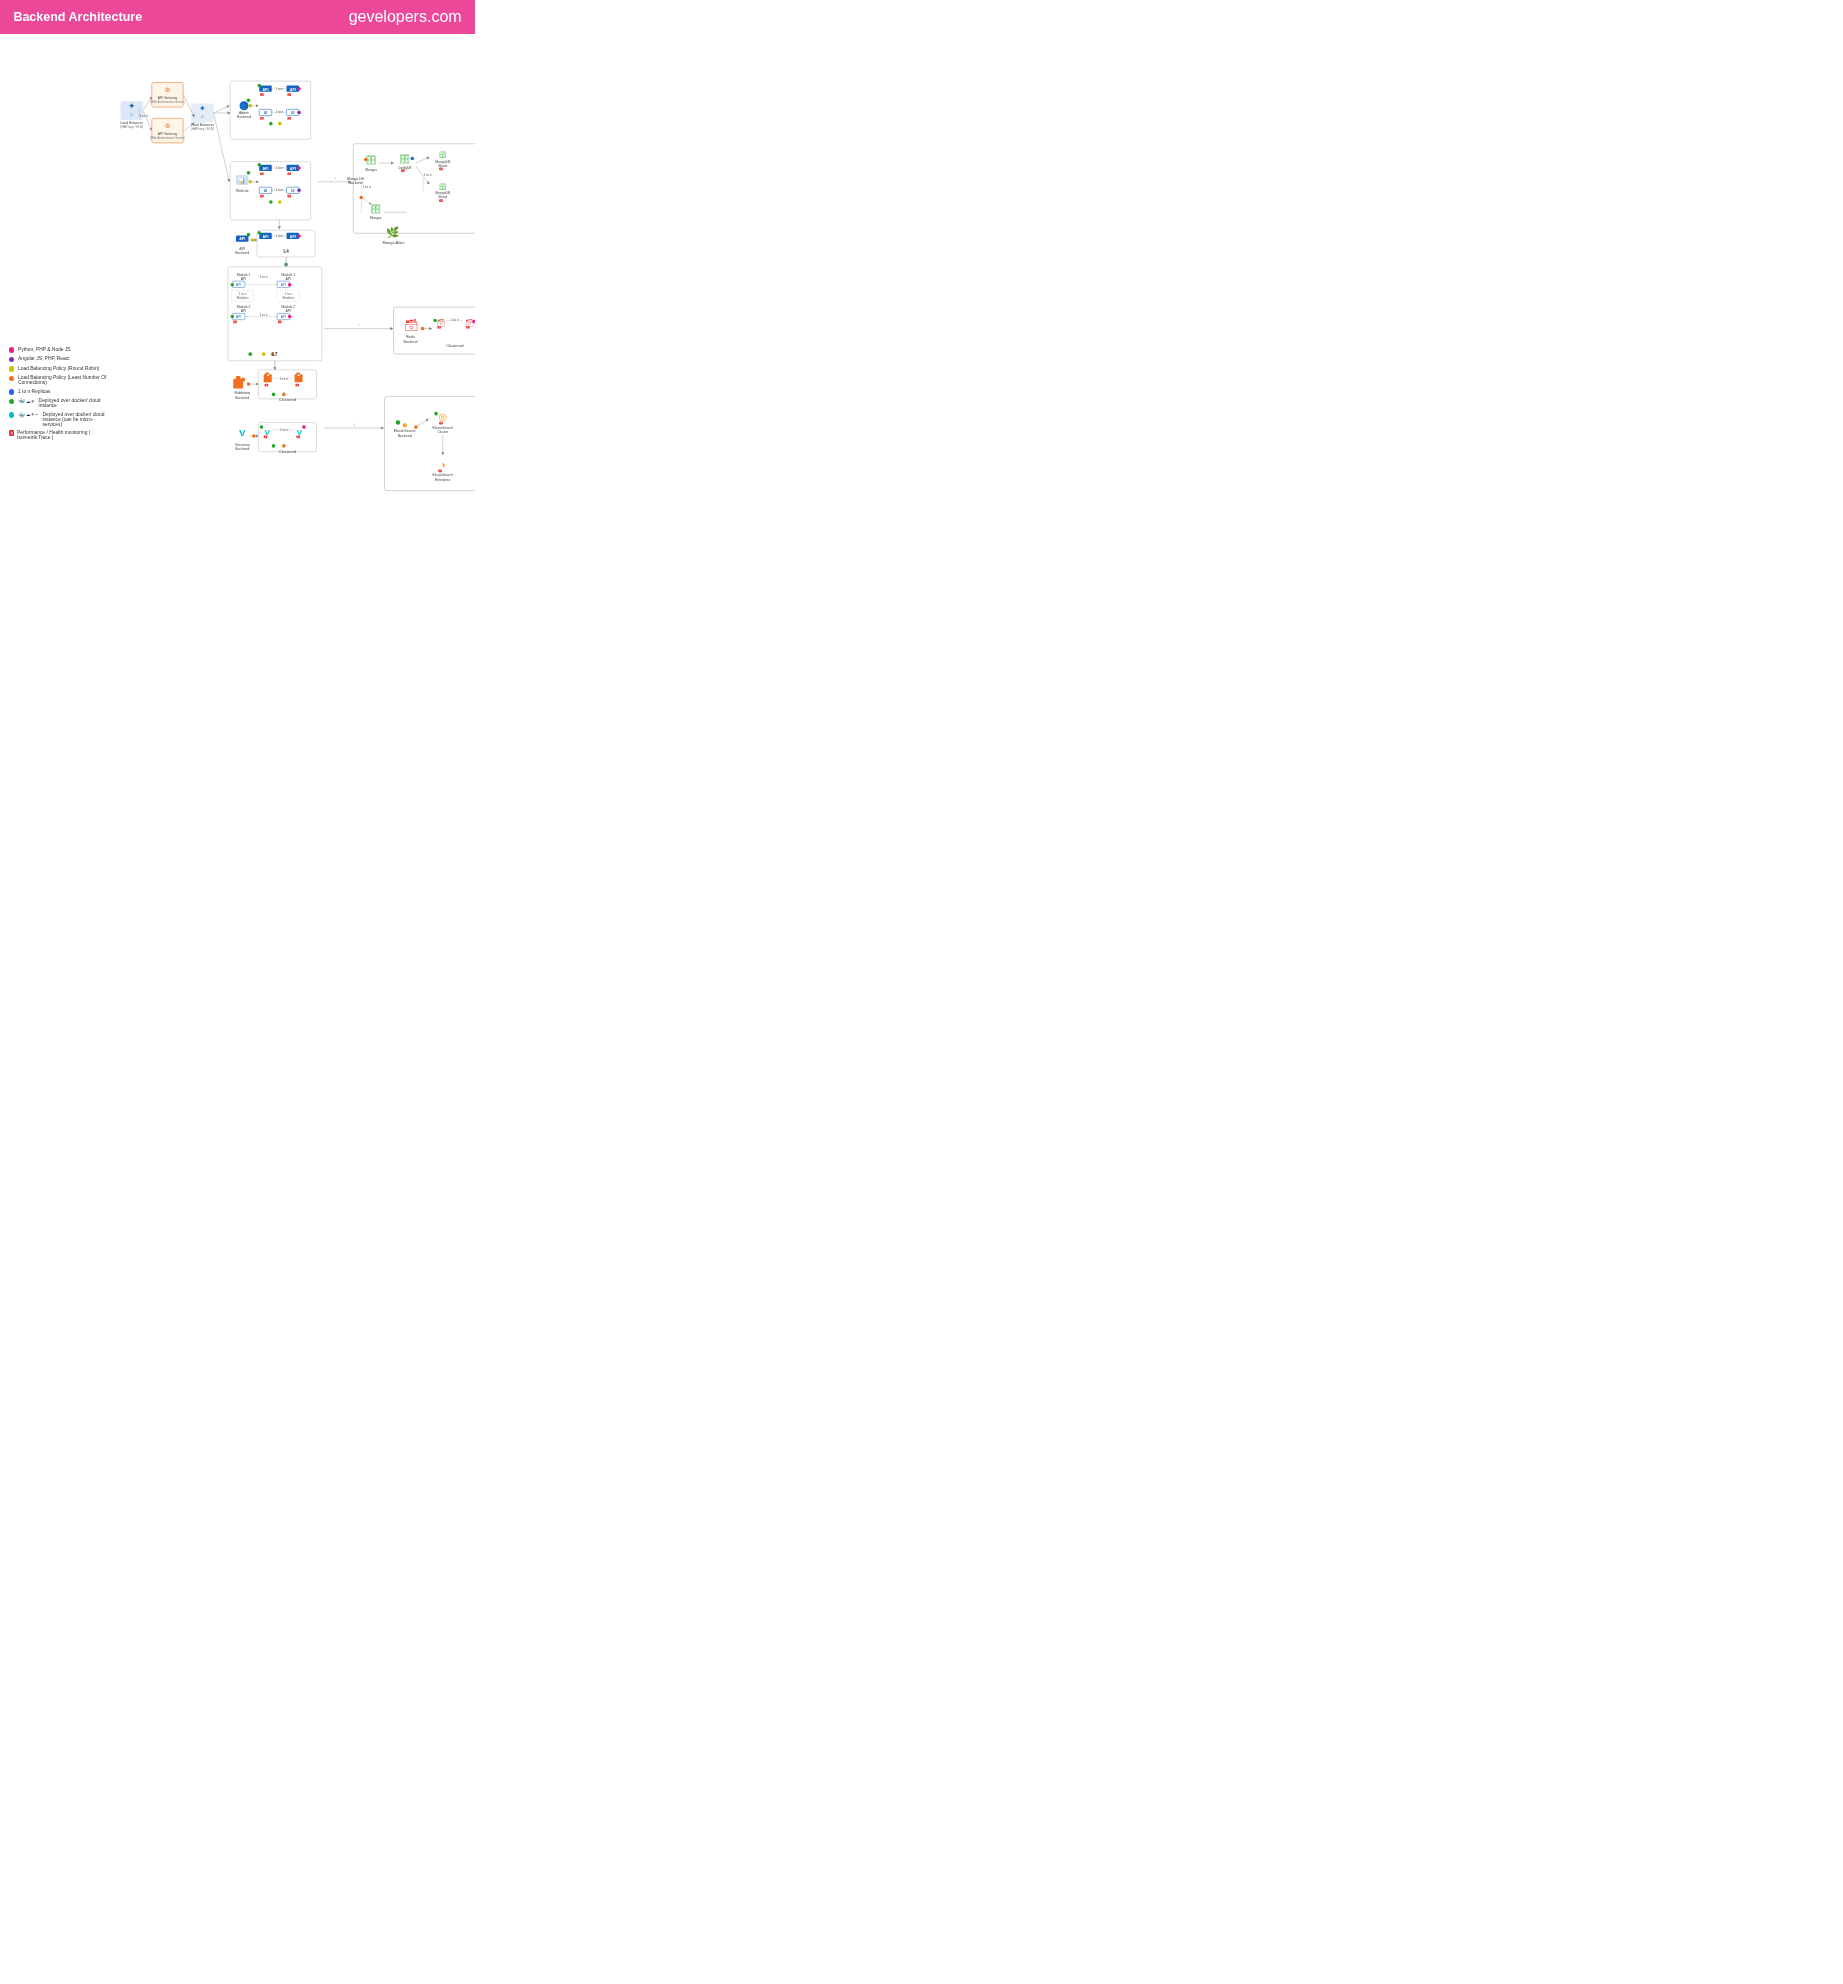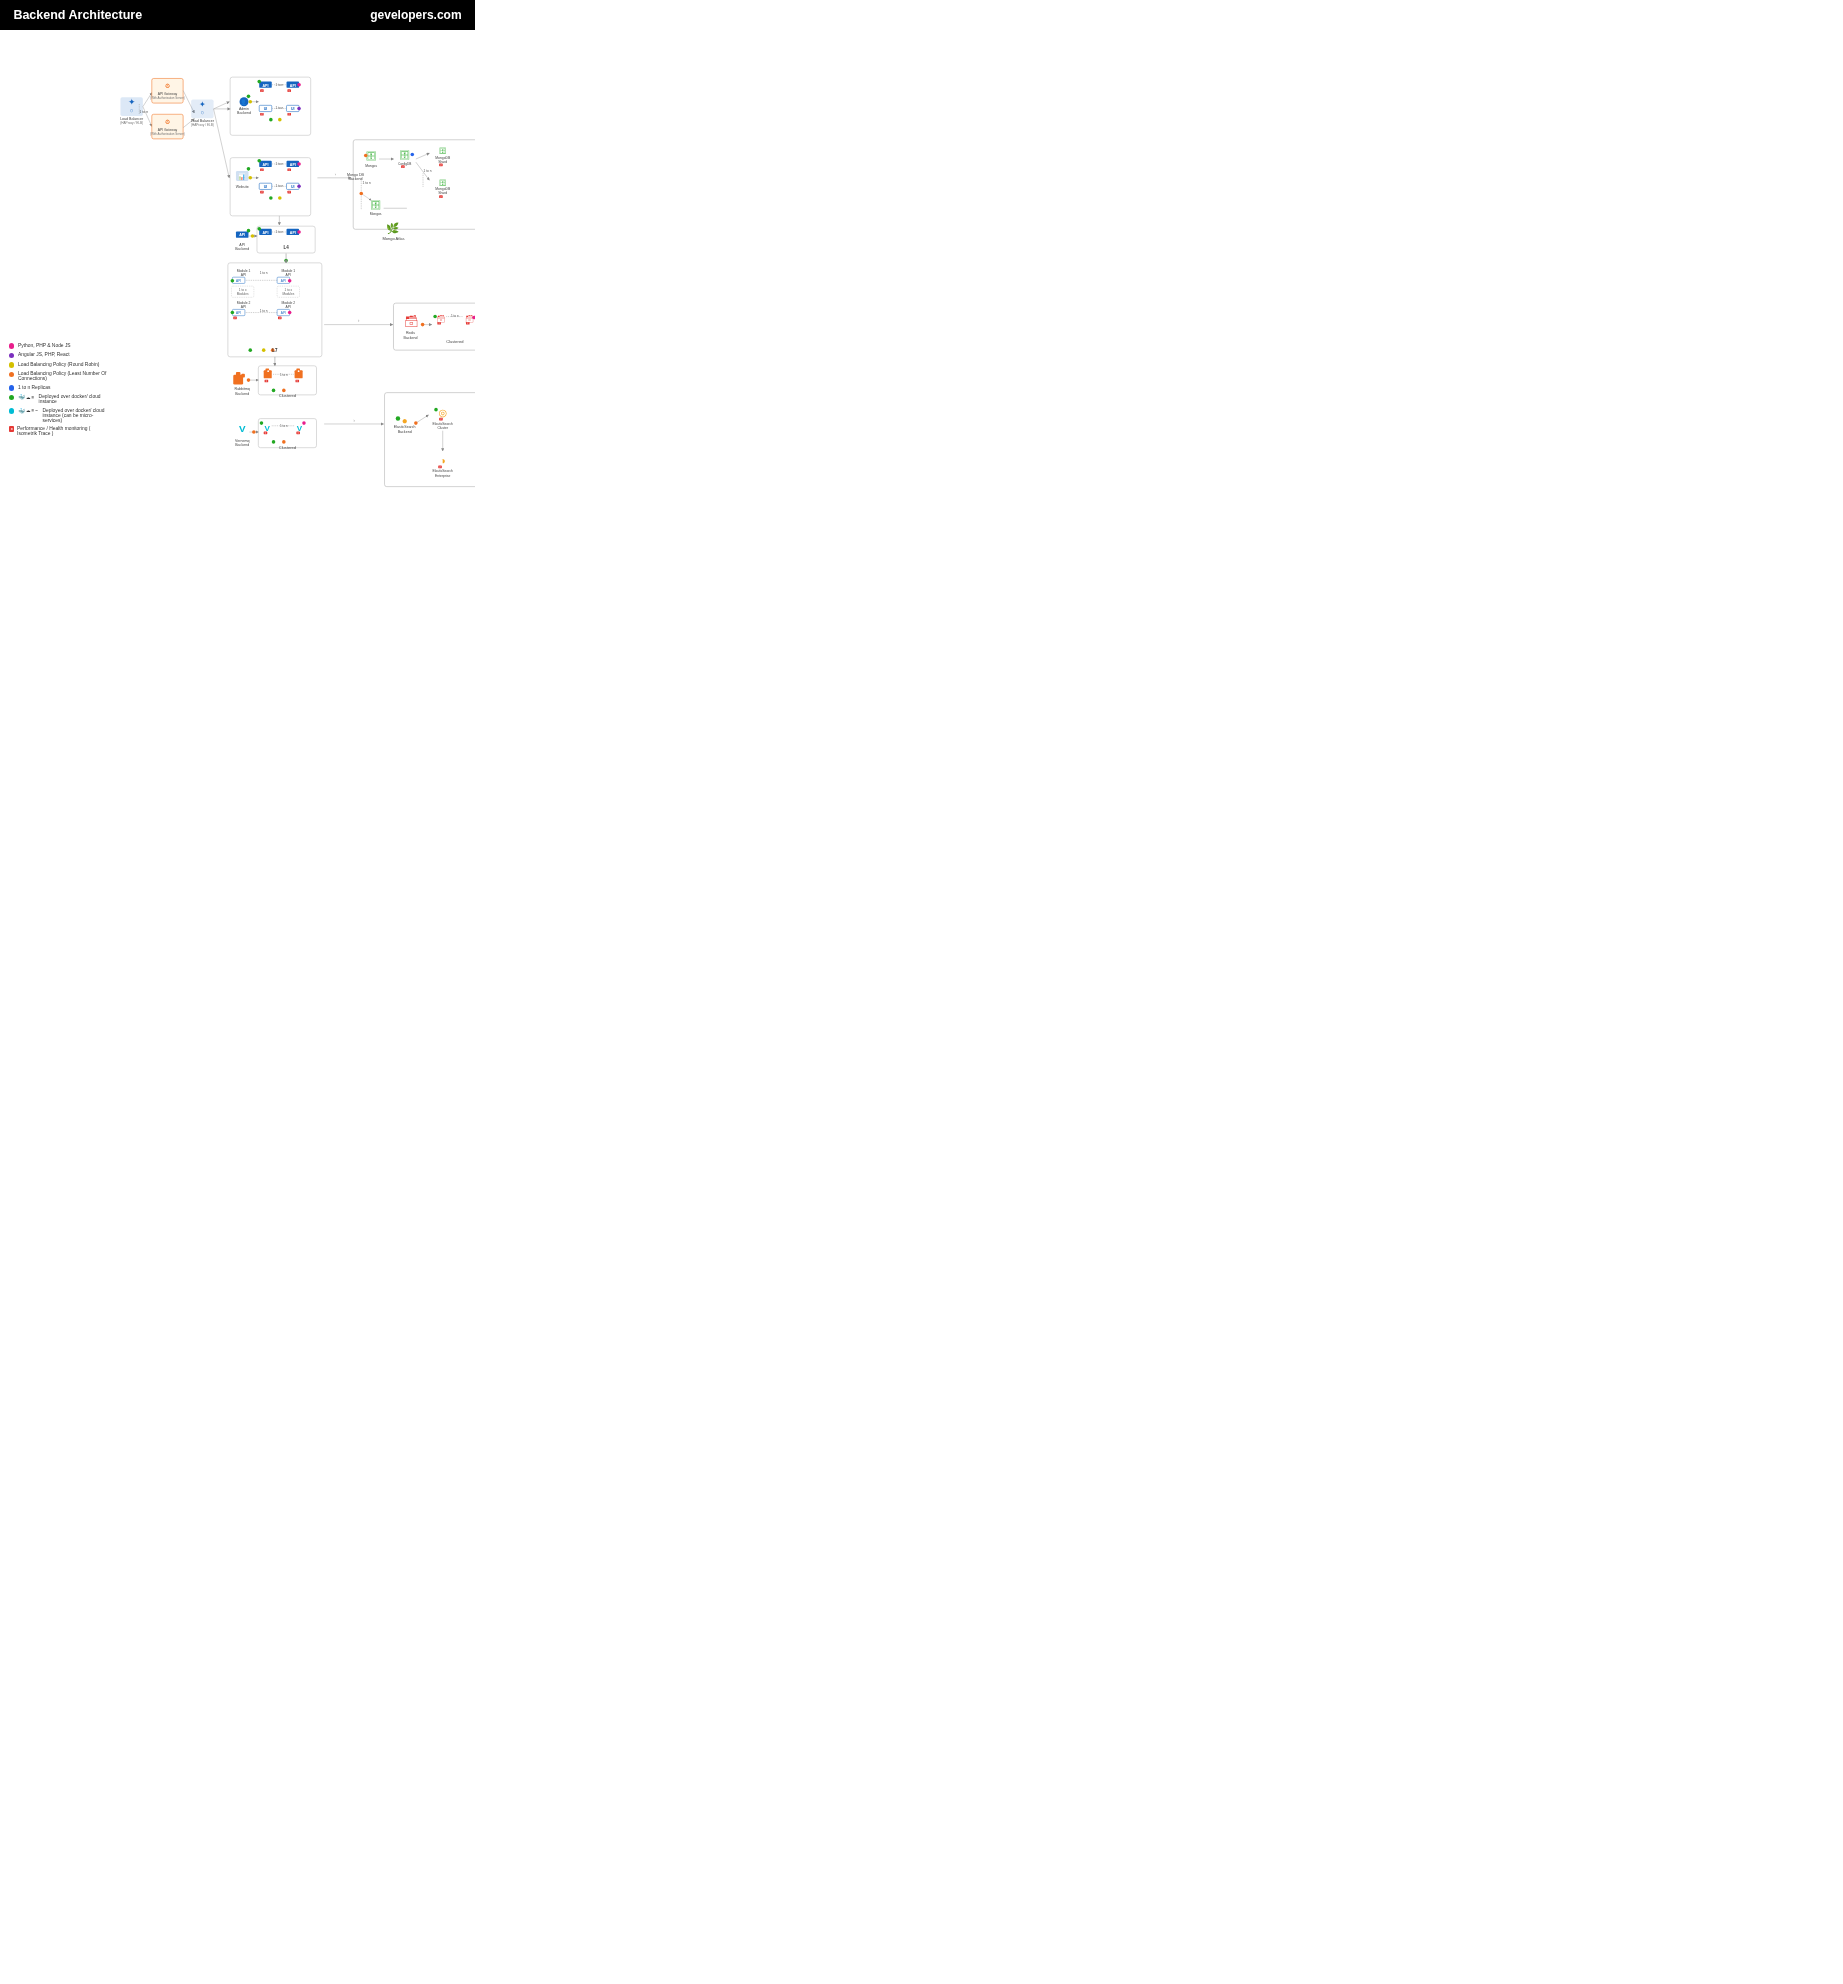--- a/index.html
+++ b/index.html
@@ -3,35 +3,35 @@
   <meta charset="utf-8">
   <style>
     * { box-sizing: border-box; margin: 0; padding: 0; }
     body {
       font-family: Arial, sans-serif;
       background: #fff;
       width: 475px;
       min-height: 510px;
     }
     .header {
-      background: #000000;
+      background: #ec4899;
       padding: 8px 13.4px;
       display: flex;
       justify-content: space-between;
       align-items: center;
     }
     .header-title {
       color: #fff;
       font-size: 12.5px;
       font-weight: bold;
     }
     .header-site {
       color: #fff;
-      font-size: 12px;
-      font-weight: bold;
+      font-size: 16px;
+      font-weight: normal;
     }
     .main-content {
       padding: 9px 9px 9px 9px;
       position: relative;
     }
     
     .legend {
       position: absolute;
       left: 9px;
       top: 313px;

